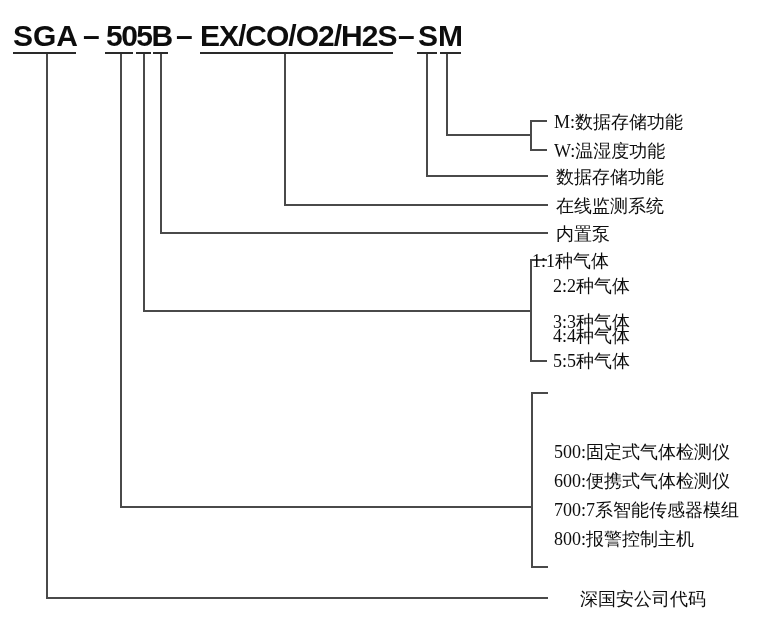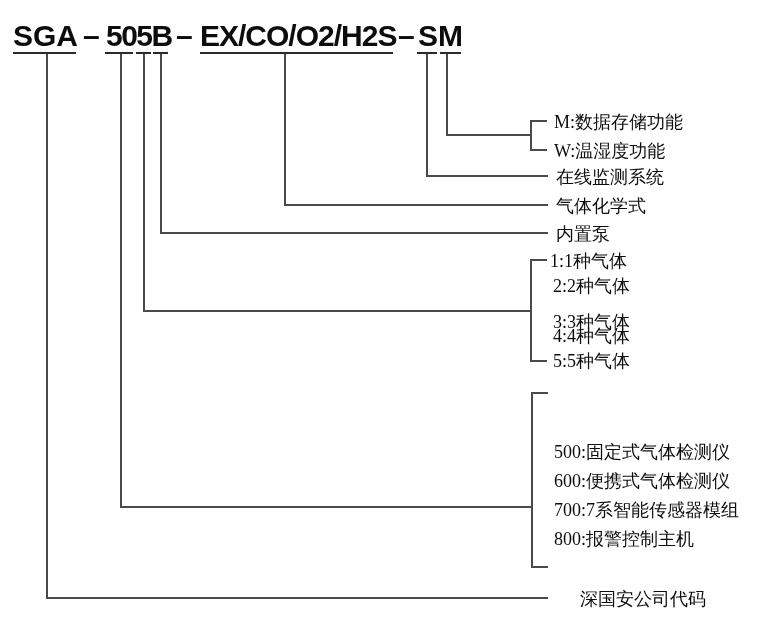--- a/index.html
+++ b/index.html
@@ -59,33 +59,33 @@
   <div class="v" style="left:446px;top:54px;height:82px"></div>
 
   <div class="h" style="left:446px;top:134px;width:86px"></div>
   <div class="v" style="left:530px;top:120px;height:31px"></div>
   <div class="h" style="left:530px;top:120px;width:17px"></div>
   <div class="h" style="left:530px;top:149px;width:17px"></div>
   <div class="lbl" style="left:554px;top:122px">M:数据存储功能</div>
   <div class="lbl" style="left:554px;top:151px">W:温湿度功能</div>
 
   <div class="h" style="left:426px;top:175px;width:122px"></div>
-  <div class="lbl" style="left:556px;top:177px">在线监测系统</div>
+  <div class="lbl" style="left:556px;top:177px">数据存储功能</div>
 
   <div class="h" style="left:284px;top:204px;width:264px"></div>
-  <div class="lbl" style="left:556px;top:206px">气体化学式</div>
+  <div class="lbl" style="left:556px;top:206px">在线监测系统</div>
 
   <div class="h" style="left:160px;top:232px;width:388px"></div>
   <div class="lbl" style="left:556px;top:234px">内置泵</div>
 
   <div class="h" style="left:143px;top:310px;width:389px"></div>
   <div class="v" style="left:530px;top:259px;height:103px"></div>
   <div class="h" style="left:530px;top:259px;width:17px"></div>
   <div class="h" style="left:530px;top:360px;width:17px"></div>
-  <div class="lbl" style="left:550px;top:261px">1:1种气体</div>
+  <div class="lbl" style="left:532px;top:261px">1:1种气体</div>
   <div class="lbl" style="left:553px;top:286px">2:2种气体</div>
   <div class="lbl" style="left:553px;top:322px">3:3种气体</div>
   <div class="lbl" style="left:553px;top:336px">4:4种气体</div>
   <div class="lbl" style="left:553px;top:361px">5:5种气体</div>
 
   <div class="h" style="left:120px;top:506px;width:413px"></div>
   <div class="v" style="left:531px;top:392px;height:176px"></div>
   <div class="h" style="left:531px;top:392px;width:17px"></div>
   <div class="h" style="left:531px;top:566px;width:17px"></div>
   <div class="lbl" style="left:554px;top:452px">500:固定式气体检测仪</div>

